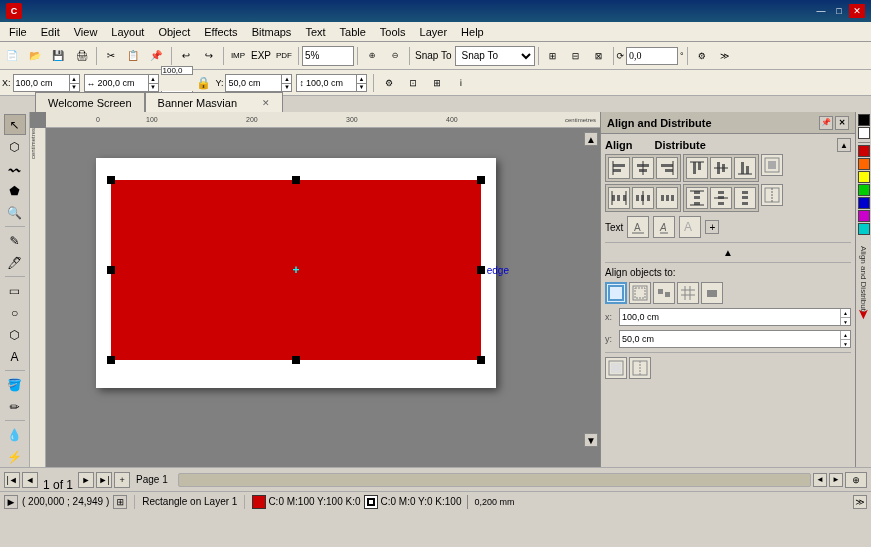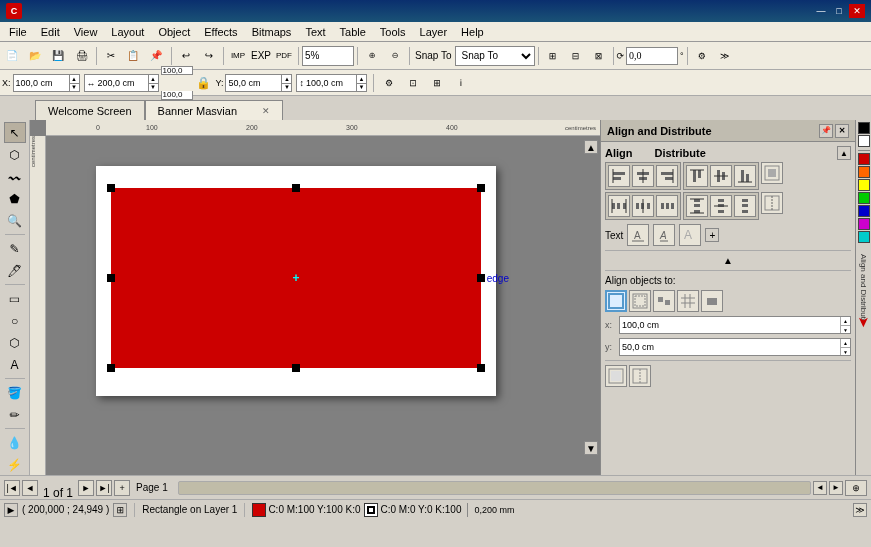--- a/index.html
+++ b/index.html
@@ -23,21 +23,21 @@
     .toolbar-sep { width: 1px; height: 18px; background: #aaa; margin: 0 2px; }
     .toolbar-combo { height: 20px; border: 1px solid #888; background: white; font-size: 10px; padding: 0 2px; width: 52px; }
     .zoom-box { display: flex; align-items: center; gap: 2px; }
 
     
     .toolbar2 { height: 26px; background: #f0ece0; display: flex; align-items: center; padding: 0 2px; border-bottom: 1px solid #aaa; gap: 2px; }
     .prop-input { width: 55px; height: 18px; border: 1px solid #888; font-size: 10px; padding: 0 2px; }
     .prop-input-sm { width: 35px; height: 18px; border: 1px solid #888; font-size: 10px; padding: 0 2px; }
 
     
-    .tabbar { height: 24px; background: #d4d0c8; display: flex; align-items: flex-end; padding-left: 35px; }
+    .tabbar { height: 16px; background: #d4d0c8; display: flex; align-items: flex-end; padding-left: 35px; }
     .tab { height: 20px; padding: 0 12px; display: flex; align-items: center; font-size: 11px; cursor: pointer; border: 1px solid #888; border-bottom: none; background: #e8e4d8; gap: 6px; }
     .tab.active { background: #f0ece0; gap: 25px; }
     .tab-close { font-size: 9px; color: #666; }
 
     
     .main { display: flex; height: calc(547px - 22px - 20px - 28px - 26px - 24px - 24px - 20px); }
 
     
     .toolbox { width: 30px; background: #d4d0c8; border-right: 1px solid #aaa; display: flex; flex-direction: column; align-items: center; padding-top: 2px; gap: 1px; overflow: hidden; }
     .tool-btn { width: 22px; height: 22px; display: flex; align-items: center; justify-content: center; cursor: pointer; border: 1px solid transparent; font-size: 12px; }

